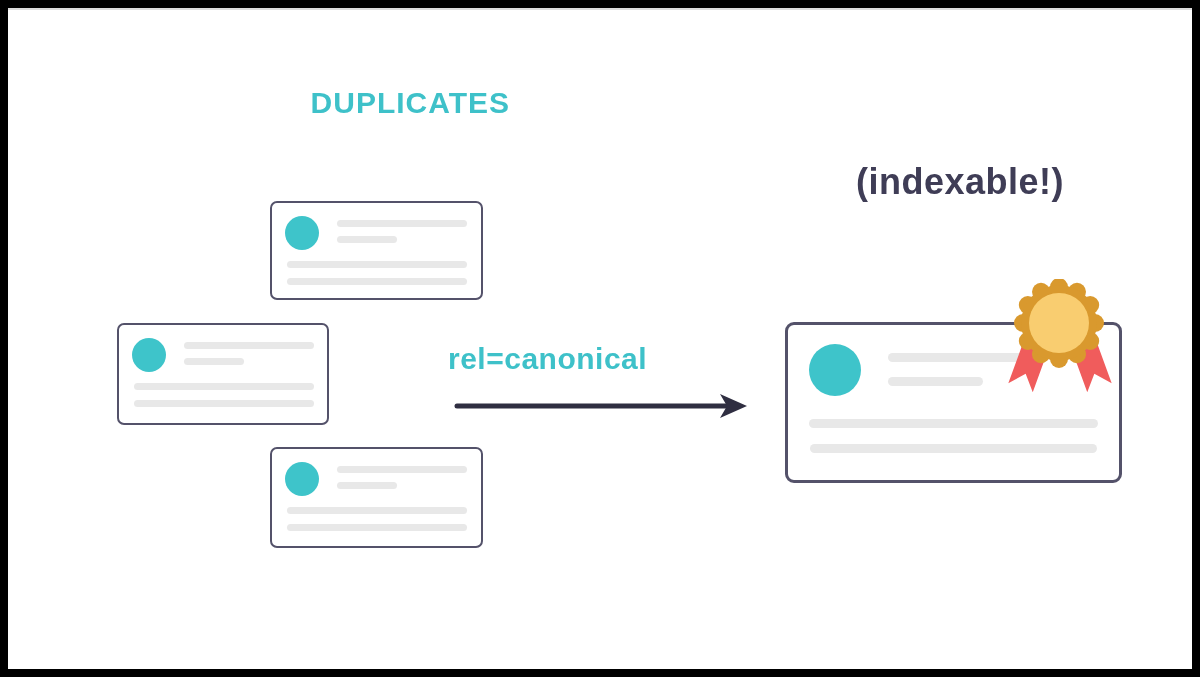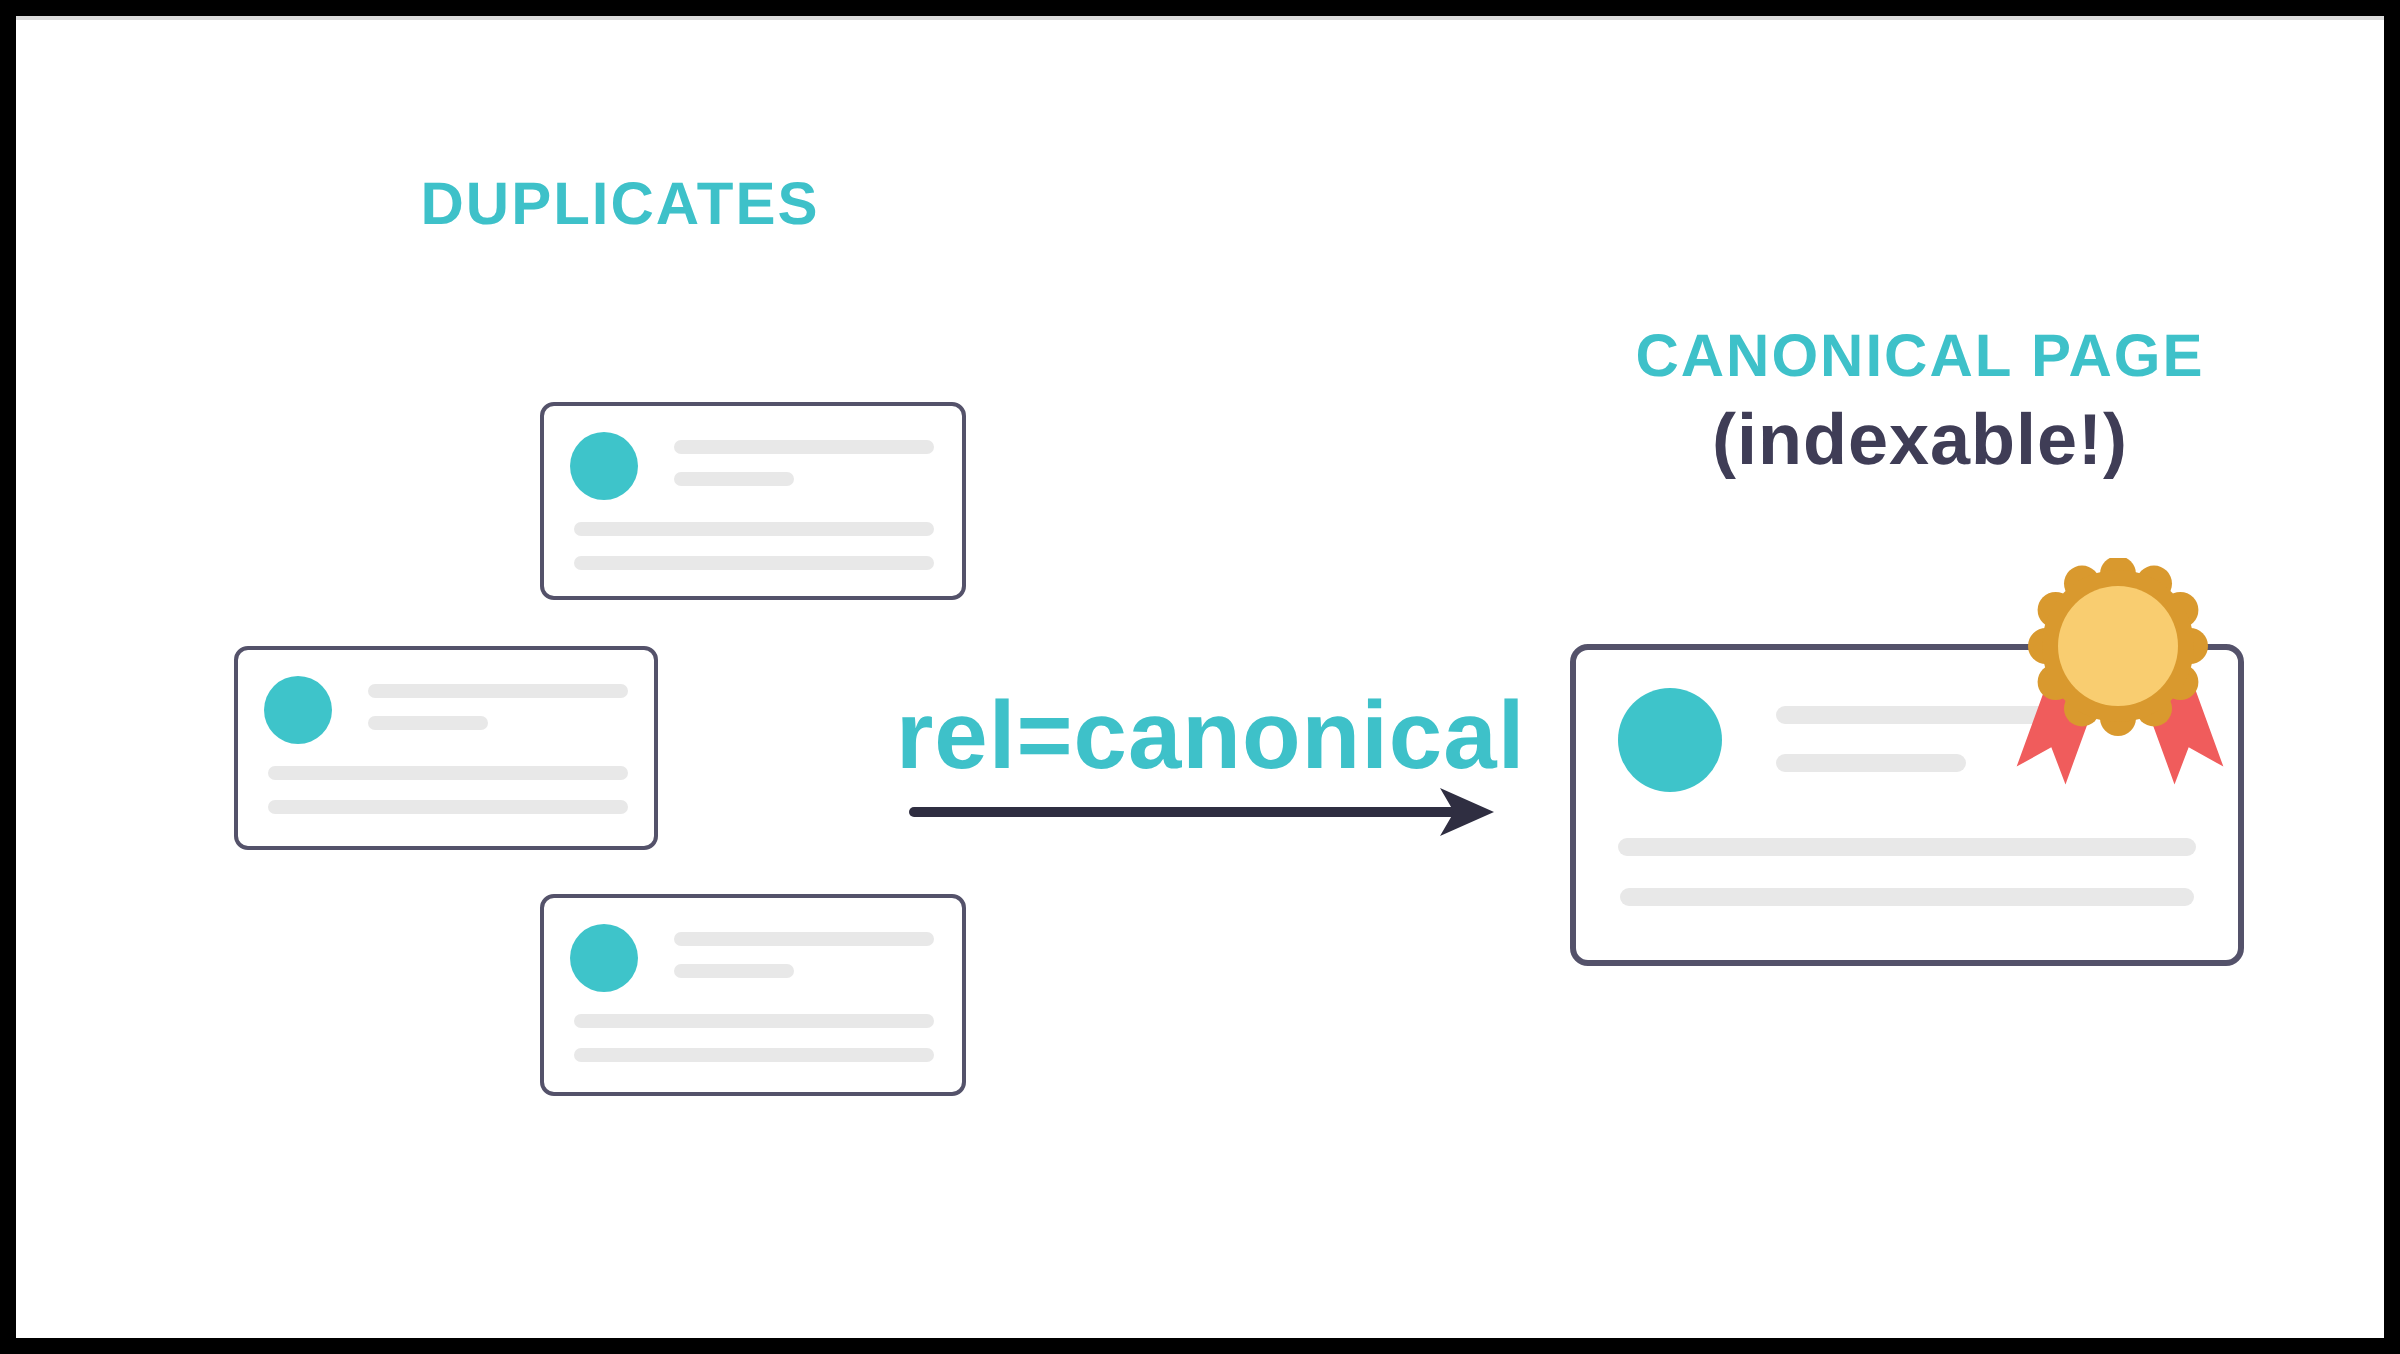--- a/index.html
+++ b/index.html
@@ -19,40 +19,40 @@
   }
   .abs{position:absolute;}
   
   .group-heading{ text-align:center; }
   .heading-teal{
     color:#3EC1C9;
     font-weight:700;
     font-size:30px;
     line-height:38px;
     letter-spacing:1px;
+    text-align:right;
   }
   .heading-dark{
     color:#3F3D56;
     font-weight:700;
     font-size:36px;
     line-height:44px;
     letter-spacing:0.5px;
   }
   .left-heading{ left:102px; top:76px; width:400px; }
   .right-heading{ left:762px; top:152px; width:380px; }
   
   .rel-label{
     left:440px; top:328px; width:310px;
     text-align:left;
     color:#3EC1C9;
     font-weight:700;
-    font-size:48px;
+    font-size:30px;
     line-height:46px;
     letter-spacing:0.5px;
-    margin-top:10px;
   }
   
   .card{
     box-sizing:border-box;
     background:#fff;
     border:2px solid #54526A;
     border-radius:7px;
   }
   .card-big{
     border-width:3px;
@@ -119,21 +119,20 @@
 
   <div class="abs rel-label">rel=canonical</div>
   <div class="abs arrow-holder">
     <svg width="300" height="28" viewBox="0 0 300 28" aria-hidden="true">
       <line x1="5" y1="14" x2="274" y2="14" stroke="#2F2E41" stroke-width="5" stroke-linecap="round"></line>
       <path d="M268,2 L295,14 L268,26 L275,14 Z" fill="#2F2E41"></path>
     </svg>
   </div>
 
   <div class="abs group-heading right-heading">
-    <div class="heading-teal">CANONICAL PAGE</div>
     <div class="heading-dark">(indexable!)</div>
   </div>
 
   <div id="canonical-card" class="abs card card-big">
     <div class="abs avatar"></div>
     <div class="abs sk sk-h1"></div>
     <div class="abs sk sk-h2"></div>
     <div class="abs sk sk-b1"></div>
     <div class="abs sk sk-b2"></div>
   </div>

